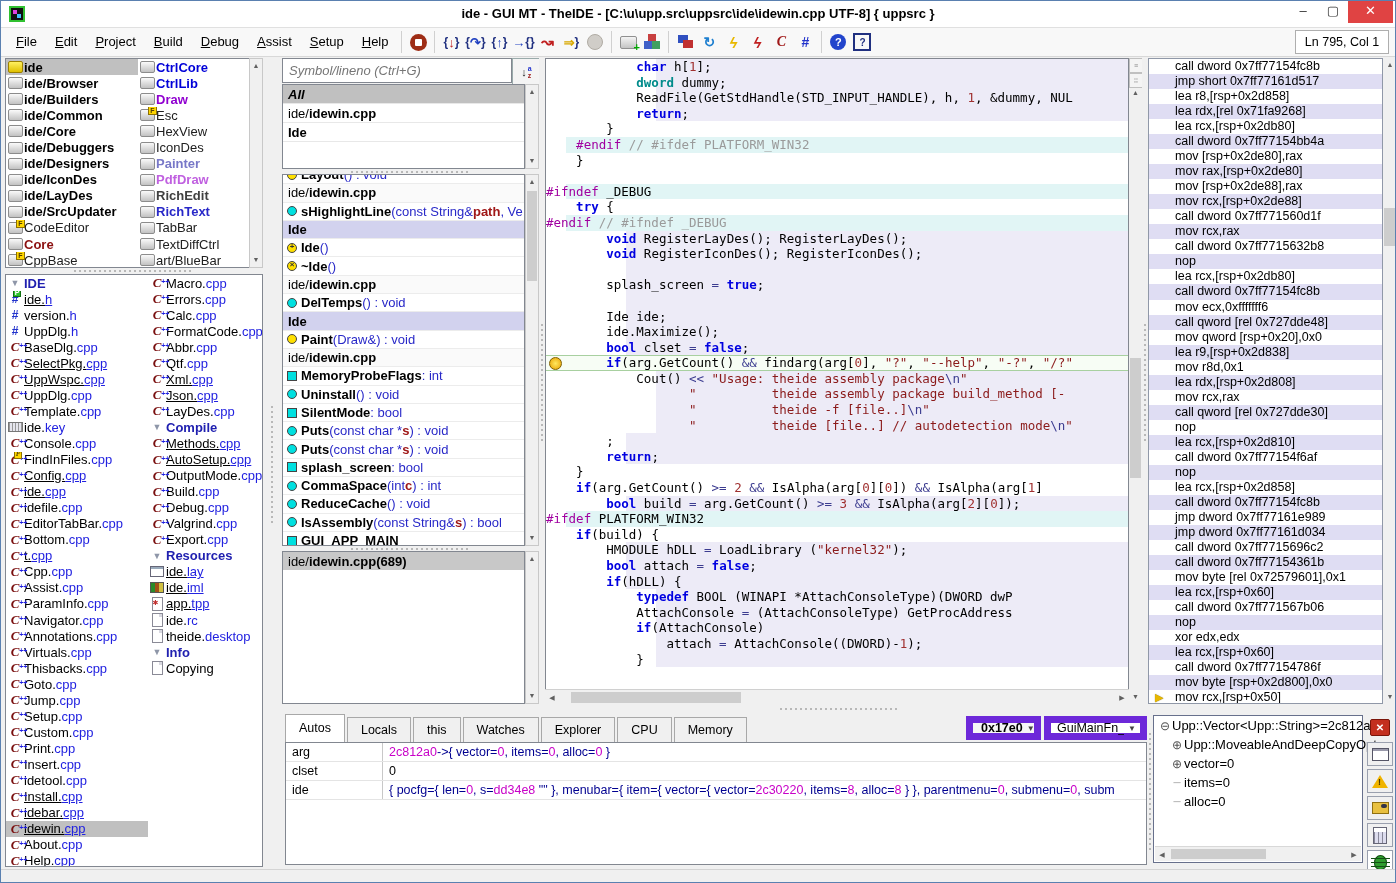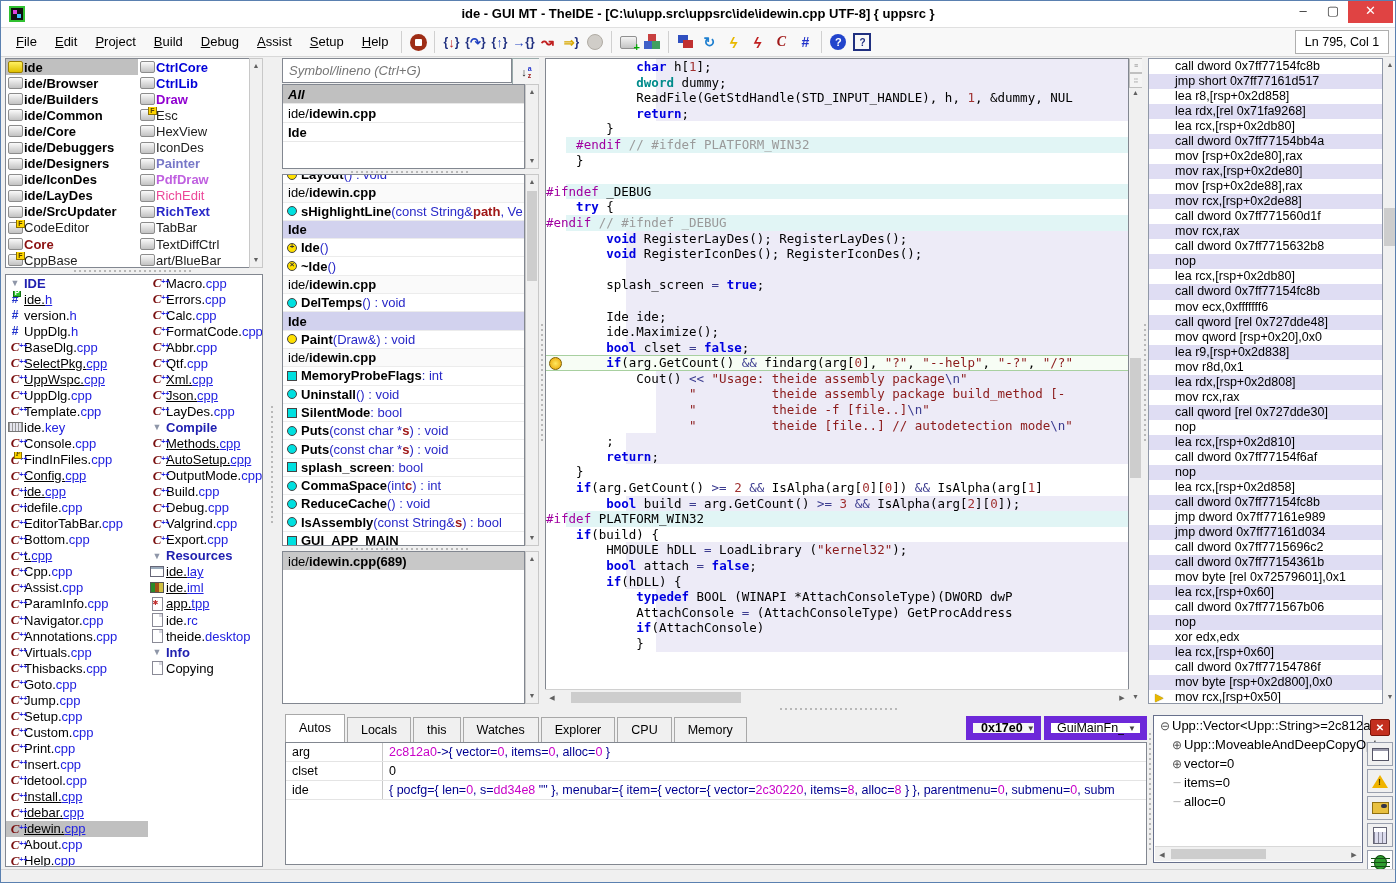--- a/index.html
+++ b/index.html
@@ -369,21 +369,21 @@
       <div class="row" style="height: 16.1px;">
         <span class="icon-cell">
           <span class="pkgbox"></span>
         </span>
         <span class="pkg-label" style="color: rgb(192, 96, 224); font-weight: bold;">PdfDraw</span>
       </div>
       <div class="row" style="height: 16.1px;">
         <span class="icon-cell">
           <span class="pkgbox"></span>
         </span>
-        <span class="pkg-label" style="color: #ec4899; font-weight: normal;">RichEdit</span>
+        <span class="pkg-label" style="color: #404040; font-weight: bold;">RichEdit</span>
       </div>
       <div class="row" style="height: 16.1px;">
         <span class="icon-cell">
           <span class="pkgbox"></span>
         </span>
         <span class="pkg-label" style="color: rgb(40, 40, 200); font-weight: bold;">RichText</span>
       </div>
       <div class="row" style="height: 16.1px;">
         <span class="icon-cell">
           <span class="pkgbox"></span>
@@ -1021,20 +1021,21 @@
       <div class="eline"><span class="etext"><span class="w">    </span><span class="k">if</span><span class="w">(arg.GetCount() </span><span class="o">&gt;=</span><span class="w"> </span><span class="n">2</span><span class="w"> </span><span class="o">&amp;&amp;</span><span class="w"> IsAlpha(arg[</span><span class="n">0</span><span class="w">][</span><span class="n">0</span><span class="w">]) </span><span class="o">&amp;&amp;</span><span class="w"> IsAlpha(arg[</span><span class="n">1</span><span class="w">]</span></span></div>
       <div class="eline"><span class="eband lav" style="left: 80.24px;"></span><span class="etext"><span class="w">        </span><span class="k">bool</span><span class="w"> build </span><span class="o">=</span><span class="w"> arg.GetCount() </span><span class="o">&gt;=</span><span class="w"> </span><span class="n">3</span><span class="w"> </span><span class="o">&amp;&amp;</span><span class="w"> IsAlpha(arg[</span><span class="n">2</span><span class="w">][</span><span class="n">0</span><span class="w">]);</span></span></div>
       <div class="eline"><span class="eband cyanb" style="left: 20px;"></span><span class="etext"><span class="p">#ifdef</span><span class="w"> PLATFORM_WIN32</span></span></div>
       <div class="eline"><span class="etext"><span class="w">    </span><span class="k">if</span><span class="w">(build) {</span></span></div>
       <div class="eline"><span class="eband lav" style="left: 80.24px;"></span><span class="etext"><span class="w">        HMODULE hDLL </span><span class="o">=</span><span class="w"> LoadLibrary (</span><span class="s">"kernel32"</span><span class="w">);</span></span></div>
       <div class="eline"><span class="eband lav" style="left: 80.24px;"></span><span class="etext"><span class="w">        </span><span class="k">bool</span><span class="w"> attach </span><span class="o">=</span><span class="w"> </span><span class="k">false</span><span class="w">;</span></span></div>
       <div class="eline"><span class="eband lav" style="left: 80.24px;"></span><span class="etext"><span class="w">        </span><span class="k">if</span><span class="w">(hDLL) {</span></span></div>
       <div class="eline"><span class="eband lav" style="left: 110.36px;"></span><span class="etext"><span class="w">            </span><span class="k">typedef</span><span class="w"> BOOL (WINAPI *AttachConsoleType)(DWORD dwP</span></span></div>
       <div class="eline"><span class="eband lav" style="left: 110.36px;"></span><span class="etext"><span class="w">            AttachConsole </span><span class="o">=</span><span class="w"> (AttachConsoleType) GetProcAddress</span></span></div>
       <div class="eline"><span class="eband lav" style="left: 110.36px;"></span><span class="etext"><span class="w">            </span><span class="k">if</span><span class="w">(AttachConsole)</span></span></div>
+      <div class="eline"><span class="eband lav" style="left: 110.36px;"></span><span class="etext"><span class="w">                attach </span><span class="o">=</span><span class="w"> AttachConsole((DWORD)-</span><span class="n">1</span><span class="w">);</span></span></div>
       <div class="eline"><span class="eband lav" style="left: 110.36px;"></span><span class="etext"><span class="w">            }</span></span></div>
     </div>
 
   <div class="abs" style="left:1128px;top:57px;width:13px;height:646px;background:#f0f0f0;">
     <div class="gripbtn">≡</div>
     <div class="gripbtn">⁞⁞</div>
     <div class="sbarr" style="top:28px;">▲</div>
     <div class="sbthumb" style="left:1px;top:300px;width:11px;height:120px;"></div>
     <div class="sbarr" style="bottom:0;">▼</div>
   </div>

